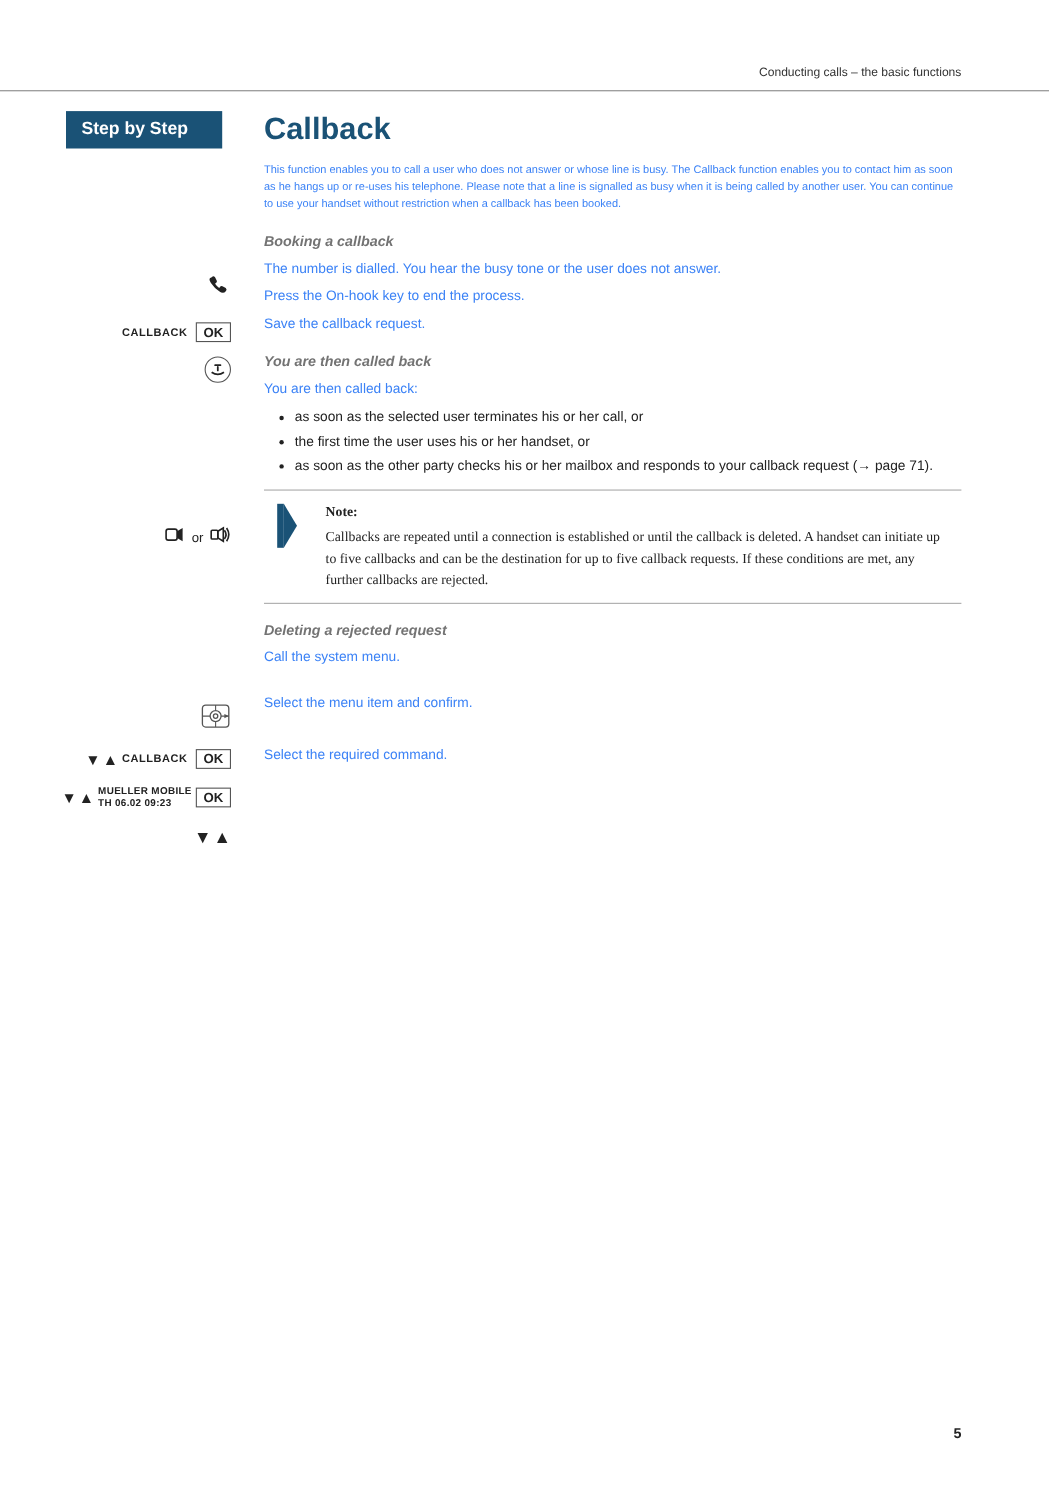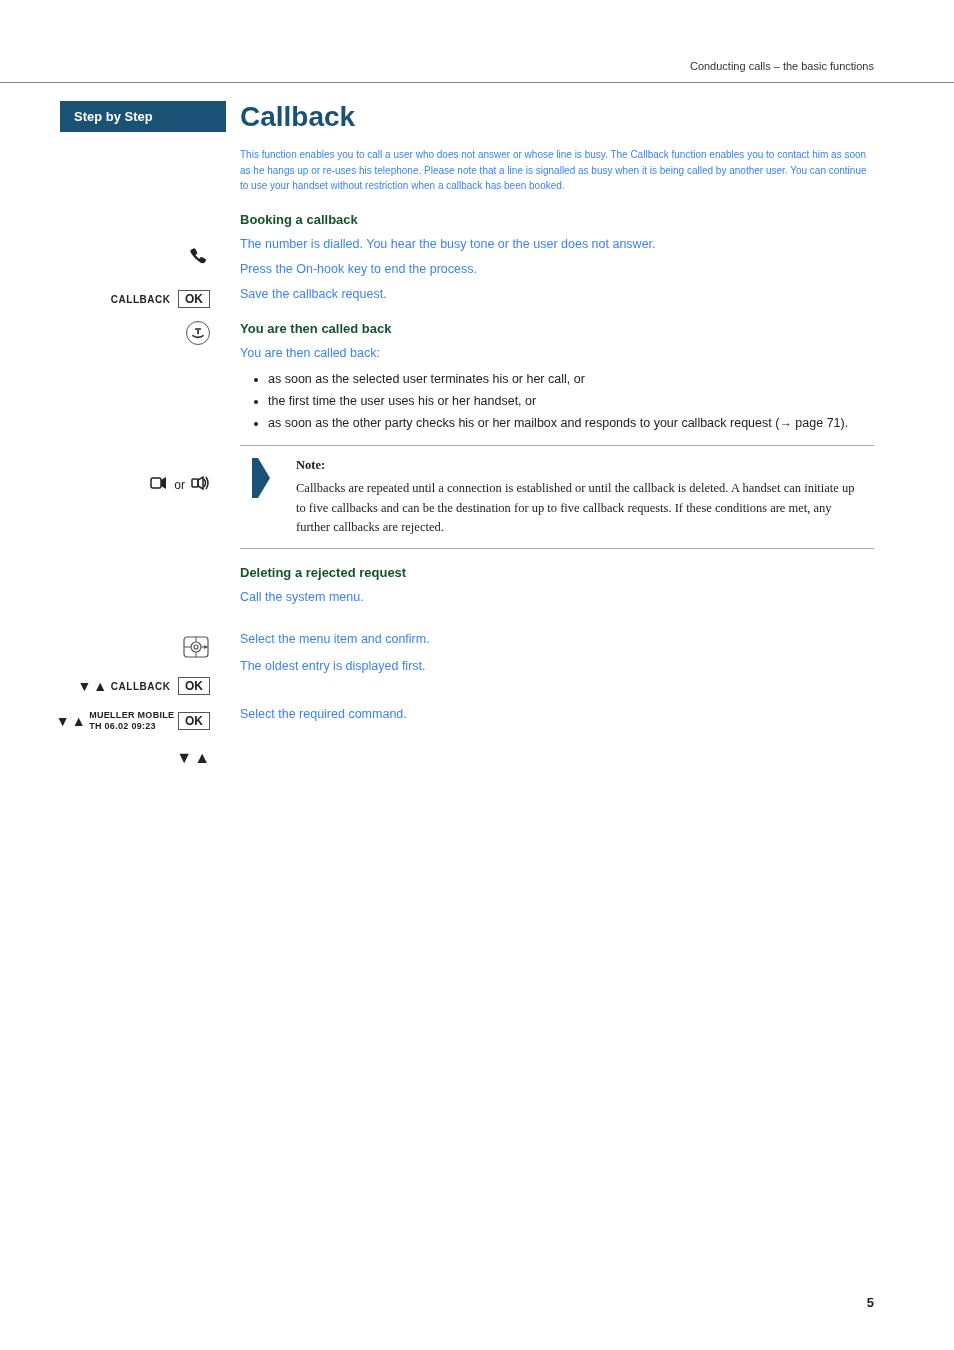--- a/index.html
+++ b/index.html
@@ -30,26 +30,26 @@
     .left-sidebar {
       width: 220px;
       min-width: 220px;
       flex-shrink: 0;
       padding: 0;
     }
 
     .step-by-step-box {
       background: #1a5276;
       color: white;
-      font-size: 13px;
+      font-size: 16px;
       font-weight: bold;
       padding: 8px 14px;
       margin: 18px 0 0 60px;
       display: inline-block;
-      width: 166px;
+      width: 142px;
     }
 
     .sidebar-content {
       padding-top: 20px;
     }
 
     .sidebar-row {
       display: flex;
       align-items: center;
       justify-content: flex-end;
@@ -121,22 +121,23 @@
     .intro-text {
       font-size: 10px;
       line-height: 1.55;
       color: #3b82f6;
       margin-bottom: 18px;
     }
 
     h2.section-heading {
       font-size: 13px;
       font-weight: bold;
-      color: #14532d;
+      color: #737373;
       margin-bottom: 8px;
+      font-style: italic;
     }
 
     .desc-text {
       font-size: 12.5px;
       line-height: 1.55;
       color: #3b82f6;
       margin-bottom: 6px;
     }
 
     .bullet-list {
@@ -355,20 +356,19 @@
         <span>Callbacks are repeated until a connection is established or until the callback is deleted. A handset can initiate up to five callbacks and can be the destination for up to five callback requests. If these conditions are met, any further callbacks are rejected.</span>
       </div>
     </div>
 
     <h2 class="section-heading" style="margin-top:16px;">Deleting a rejected request</h2>
 
     <p class="desc-text">Call the system menu.</p>
 
     <p class="desc-text" style="margin-top:23px;">Select the menu item and confirm.</p>
 
-    <p class="desc-text" style="margin-top:8px;">The oldest entry is displayed first.</p>
 
     <p class="desc-text" style="margin-top:28px;">Select the required command.</p>
 
   </div>
 </div>
 
 <div class="page-number">5</div>
 
 </body></html>

